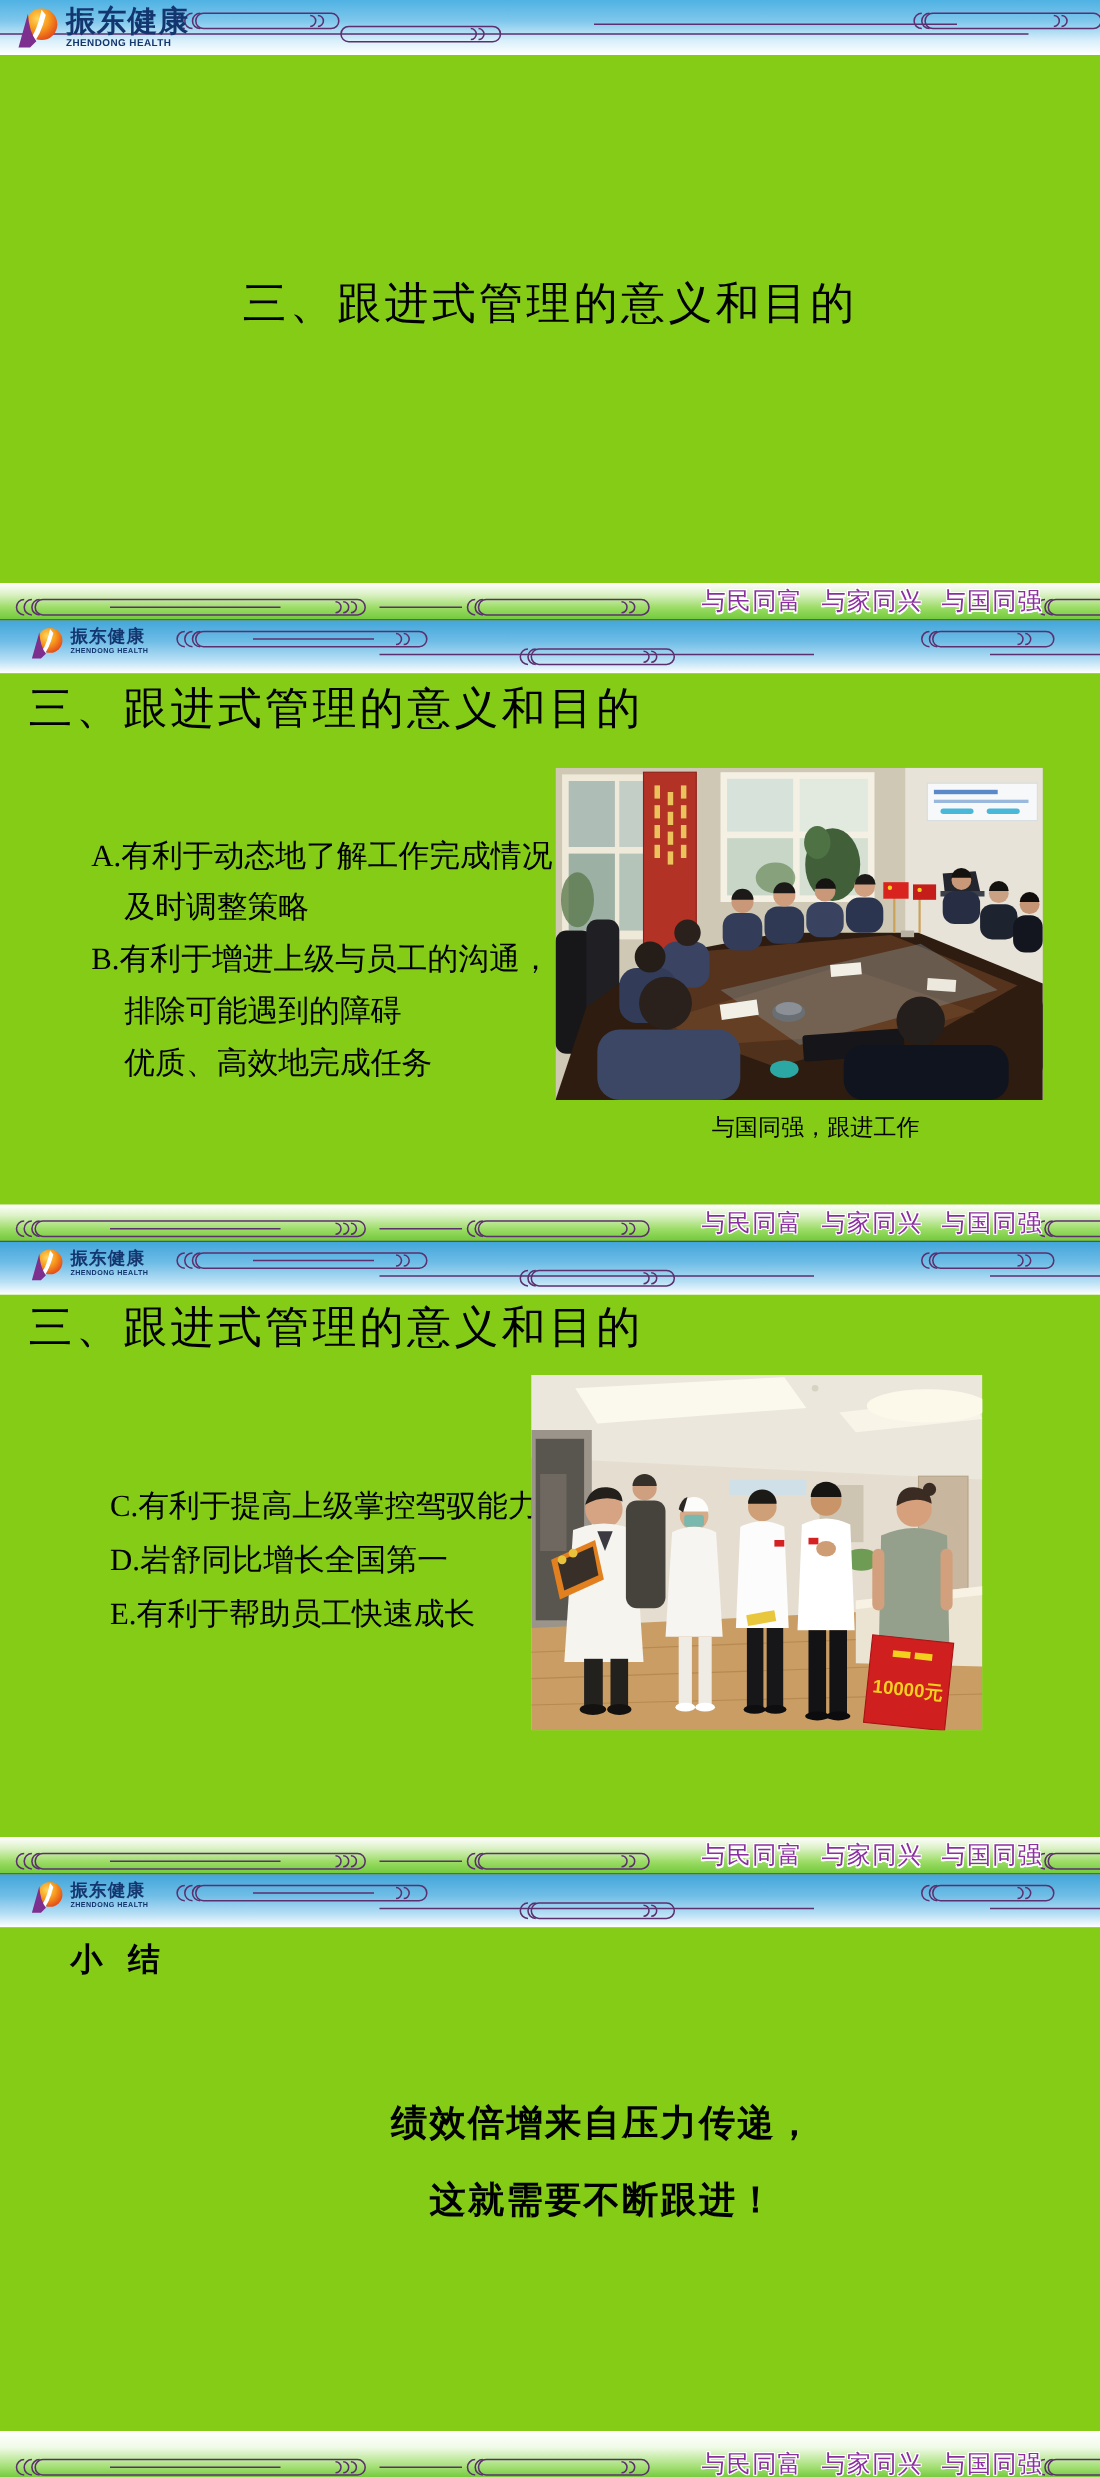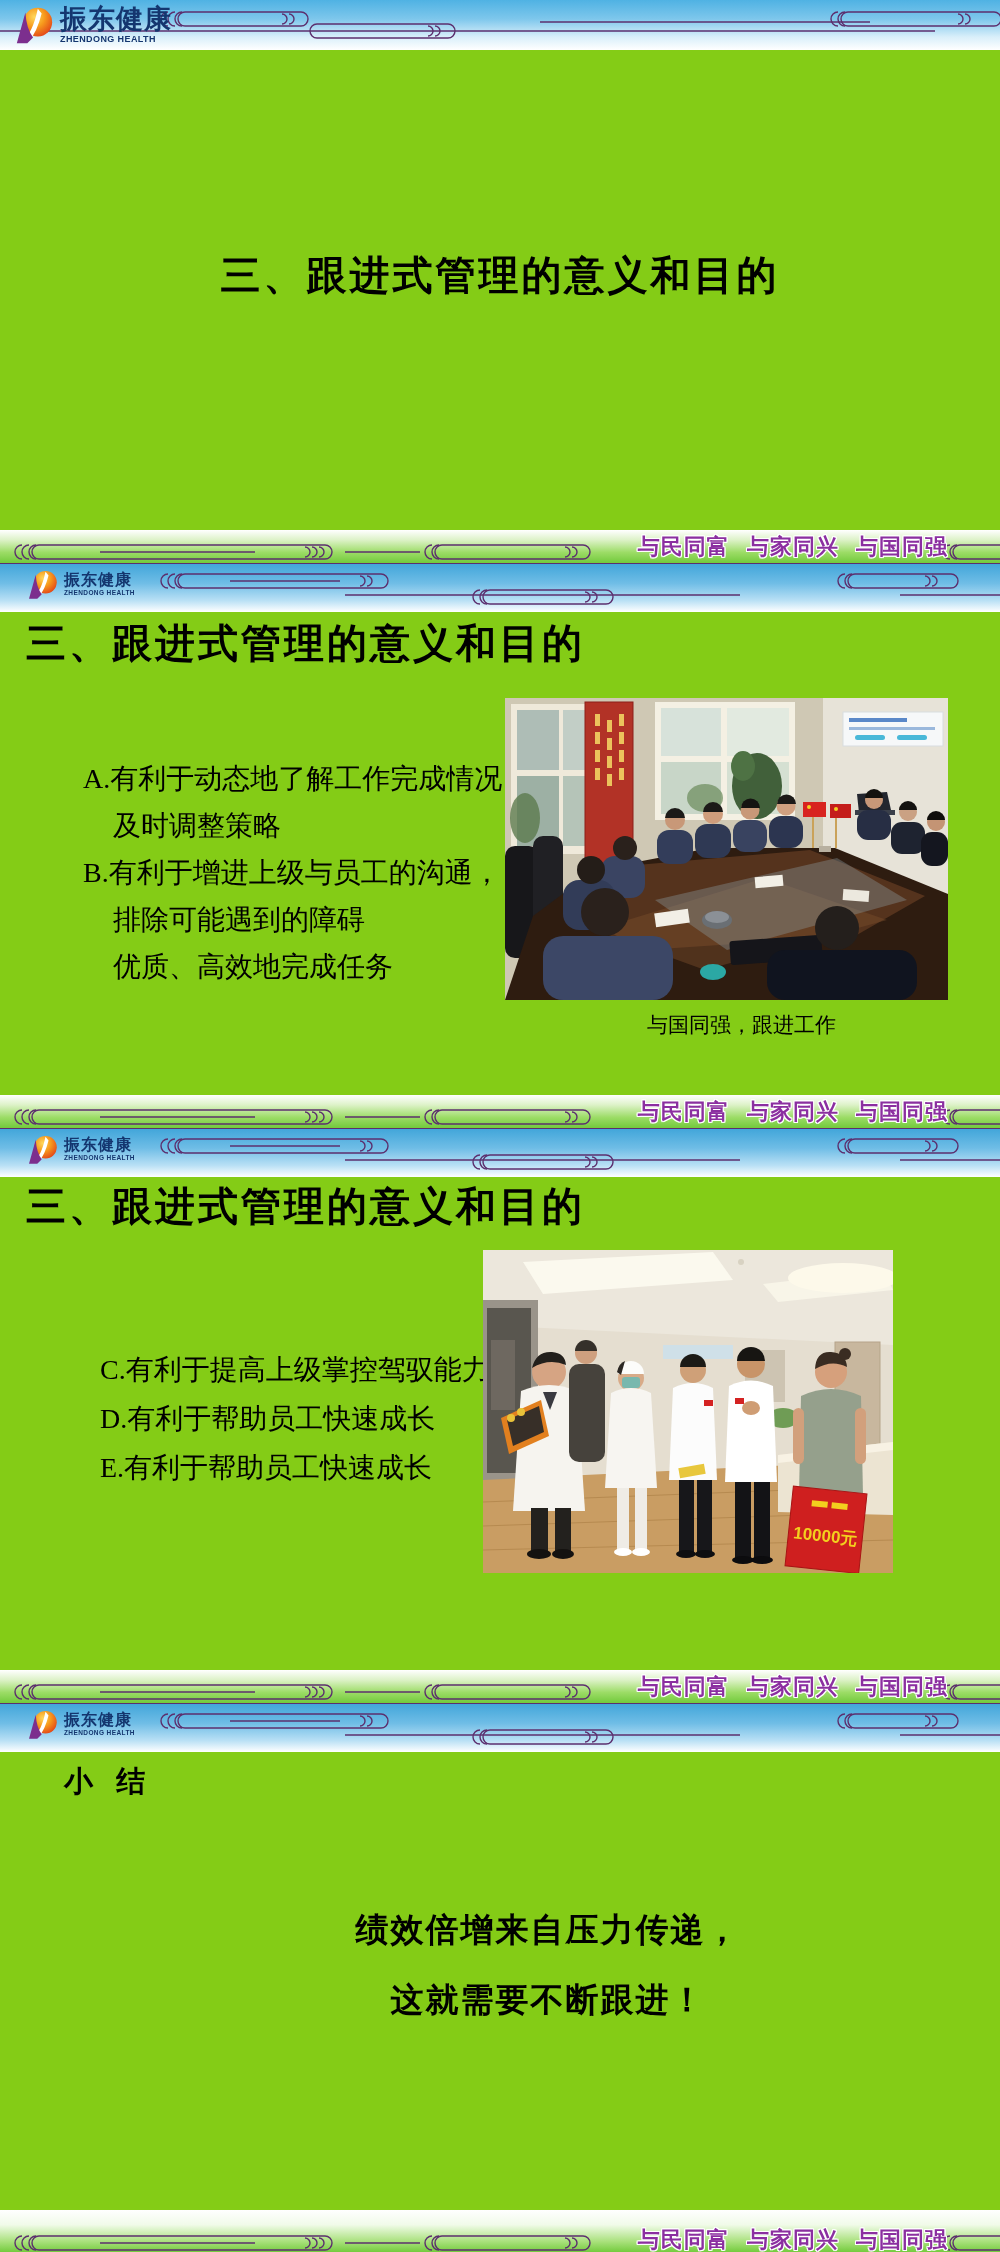--- a/index.html
+++ b/index.html
@@ -20,42 +20,42 @@
 
   
   .header{position:absolute;top:0;left:0;width:100%;height:82px;}
   .hgreen{position:absolute;top:0;left:0;width:100%;height:33px;
           background:linear-gradient(180deg,#ffffff 0%,#ddf2c8 30%,#9cdc66 68%,#72ca3c 100%);
           border-bottom:1px solid #5c2f6e;}
   .hgreen .pipes{height:33px;}
   .hblue{position:absolute;top:34px;left:0;width:100%;height:48px;
          background:linear-gradient(180deg,#42a6da 0%,#6fbde6 40%,#b9e0f5 76%,#ffffff 100%);}
   .hblue .pipes{height:48px;top:0;}
-  .motto{position:absolute;right:52px;bottom:1px;font-size:22px;font-weight:bold;
+  .motto{position:absolute;right:52px;bottom:1px;font-size:22px;font-weight:normal;
          color:#8b2fa0;letter-spacing:1px;word-spacing:10px;white-space:nowrap;
          text-shadow:1px 1px 0 #fff,-1px -1px 0 #fff,1px -1px 0 #fff,-1px 1px 0 #fff,
                      1px 0 0 #fff,-1px 0 0 #fff,0 1px 0 #fff,0 -1px 0 #fff;}
 
   
   .logo{position:absolute;display:flex;align-items:center;gap:5px;}
   .logo .mark{display:block;}
   .logo .cn{font-weight:bold;color:#14366f;line-height:1;letter-spacing:1px;}
   .logo .en{font-weight:bold;color:#14366f;line-height:1;margin-top:2px;letter-spacing:.4px;}
   .logo--big{top:4px;left:13px;}
   .logo--big .mark{width:42px;height:42px;}
   .logo--big .cn{font-size:27px;}
   .logo--big .en{font-size:9px;}
   .logo--small{top:4px;left:26px;}
   .logo--small .mark{width:33px;height:33px;}
   .logo--small .cn{font-size:16px;}
   .logo--small .en{font-size:6.5px;}
 
   
   .slide-title{position:absolute;font-family:"Liberation Serif","DejaVu Serif",serif;
-               font-weight:700;font-size:40px;letter-spacing:3px;white-space:nowrap;}
+               font-weight:400;font-size:40px;letter-spacing:3px;white-space:nowrap;}
   .s1 .slide-title{top:248px;left:0;width:100%;text-align:center;}
   .s2 .slide-title{top:86px;left:26px;}
   .s3 .slide-title{top:84px;left:26px;}
 
   .bullets{position:absolute;font-family:"Liberation Serif","DejaVu Serif",serif;
            font-size:28px;line-height:47px;}
   .s2 .bullets{top:225px;left:83px;}
   .s3 .bullets{top:250px;left:100px;line-height:49px;}
   .bullets .cont{padding-left:30px;}
 
@@ -348,21 +348,21 @@
             <div class="cn">振东健康</div>
             <div class="en">ZHENDONG HEALTH</div>
           </div>
         </div>
       </div>
     </div>
     <div class="slide-title">三、跟进式管理的意义和目的</div>
 
     <div class="bullets">
       <div>C.有利于提高上级掌控驾驭能力</div>
-      <div>D.有利于帮助员工快速成长</div>
+      <div>D.岩舒同比增长全国第一</div>
       <div>E.有利于帮助员工快速成长</div>
     </div>
 
     <div class="photo photo-2">
       <svg viewBox="0 0 410 323" preserveAspectRatio="none">
         <rect width="410" height="323" fill="#e5ded0"></rect>
         <g>
           <polygon points="0,0 410,0 410,95 0,75" fill="#ece7dc"></polygon>
           <polygon points="40,12 230,2 250,30 60,44" fill="#fbf9ee"></polygon>
           <polygon points="280,34 400,20 410,40 295,52" fill="#f8f5e8"></polygon>

